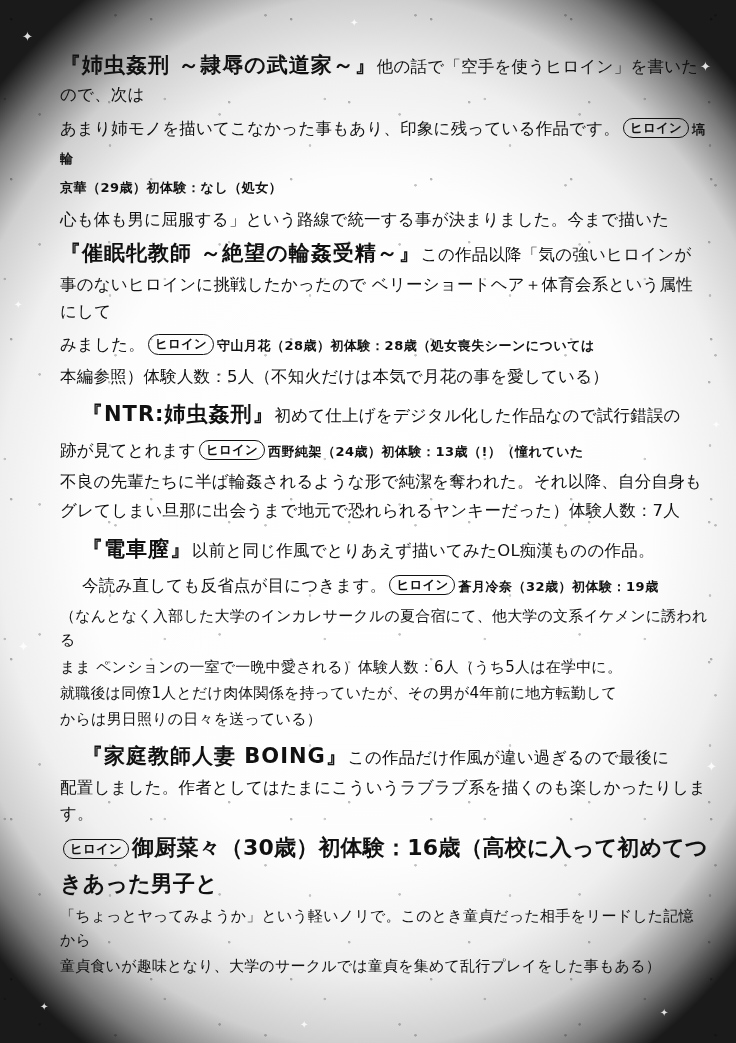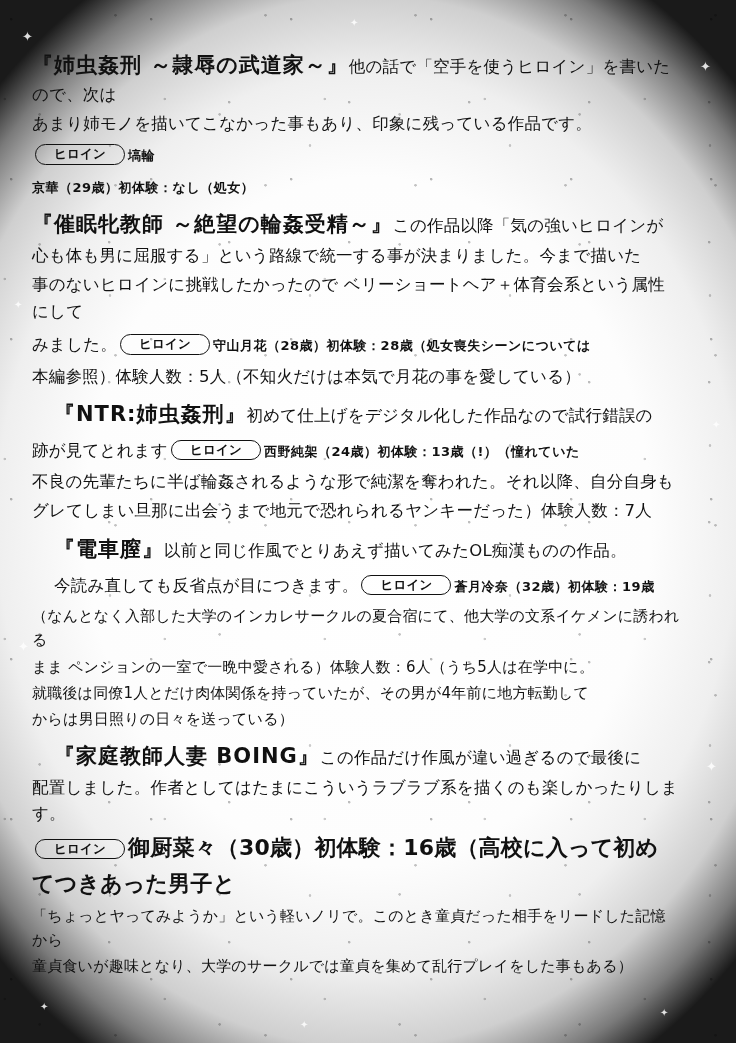--- a/index.html
+++ b/index.html
@@ -40,21 +40,21 @@
   .sparkle {
     position: absolute;
     pointer-events: none;
     color: #fff;
     font-size: 13px;
     line-height: 1;
     opacity: .85;
   }
   #content {
     position: absolute;
-    left: 32px;
+    left: 60px;
     top: 48px;
     width: 648px;
     height: 950px;
     color: #111;
     font-size: 16.5px;
     line-height: 1.62;
     letter-spacing: .2px;
   }
   .para {
     margin: 0 0 2px 0;
@@ -63,21 +63,21 @@
   .indent { padding-left: 22px; }
   .title {
     font-size: 21px;
     font-weight: bold;
     letter-spacing: 1px;
   }
   .heroine-tag {
     display: inline-block;
     border: 1.6px solid #111;
     border-radius: 11px;
-    padding: 0 18px;
+    padding: 0 6px;
     font-size: 12.5px;
     line-height: 1.45;
     margin: 7px 3px;
     vertical-align: 2px;
     font-weight: bold;
     white-space: nowrap;
   }
   .name {
     font-size: 13px;
     font-weight: bold;
@@ -117,24 +117,24 @@
       </p>
       <p class="para">
         <span>あまり姉モノを描いてこなかった事もあり、印象に残っている作品です。</span><span class="heroine-tag">ヒロイン</span><span class="name">塙輪</span>
       </p>
       <p class="para">
         <span class="name">京華（29歳）初体験：なし（処女）</span>
       </p>
     </div>
 
     <div class="block">
+      <p class="para">心も体も男に屈服する」という路線で統一する事が決まりました。今まで描いた</p>
       <p class="para">
         <span class="title">『催眠牝教師 ～絶望の輪姦受精～』</span><span>この作品以降「気の強いヒロインが</span>
       </p>
-      <p class="para">心も体も男に屈服する」という路線で統一する事が決まりました。今まで描いた</p>
       <p class="para">事のないヒロインに挑戦したかったので ベリーショートヘア＋体育会系という属性にして</p>
       <p class="para">
         <span>みました。</span><span class="heroine-tag">ヒロイン</span><span class="name">守山月花（28歳）初体験：28歳（処女喪失シーンについては</span>
       </p>
       <p class="para">本編参照）体験人数：5人（不知火だけは本気で月花の事を愛している）</p>
     </div>
 
     <div class="block">
       <p class="para indent">
         <span class="title">『NTR:姉虫姦刑』</span><span>初めて仕上げをデジタル化した作品なので試行錯誤の</span>

